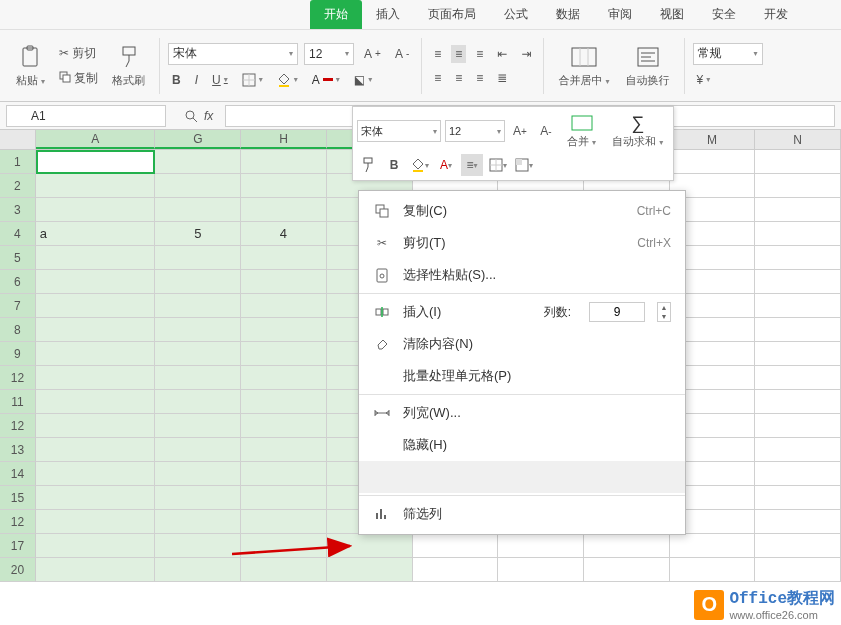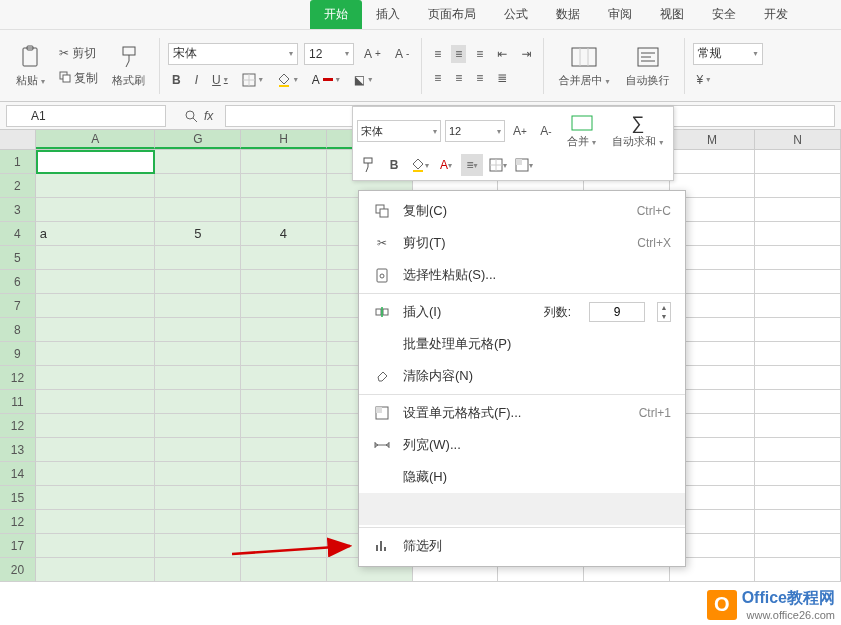--- a/index.html
+++ b/index.html
@@ -64,22 +64,22 @@
     .cm-sep { height: 1px; background: #e0e0e0; margin: 2px 0; }
     .cm-input { width: 56px; height: 20px; border: 1px solid #ccc; text-align: center; font-size: 12px; }
     .cm-spinner { width: 14px; display: flex; flex-direction: column; border: 1px solid #ccc; }
     .cm-spinner span { height: 9px; font-size: 7px; display: flex; align-items: center; justify-content: center; color: #666; }
     
     .arrow { position: absolute; left: 232px; top: 536px; z-index: 11; pointer-events: none; }
     
     .watermark { position: absolute; right: 6px; bottom: 4px; z-index: 20; display: flex; align-items: center; gap: 5px; }
     .wm-logo { width: 30px; height: 30px; background: #ff8c00; border-radius: 3px; display: flex; align-items: center; justify-content: center; color: #fff; font-size: 20px; font-weight: bold; }
     .wm-text { display: flex; flex-direction: column; }
-    .wm-title { font-size: 16px; font-weight: bold; color: #3b78c4; }
-    .wm-url { font-size: 11px; color: #777; text-align: right; }
+    .wm-title { font-size: 16px; font-weight: bold; color: #3b78c4; font-family: Liberation Mono, monospace; }
+    .wm-url { font-size: 11px; color: #777; }
   </style>
 </head>
 <body>
 
 <div class="titlebar">
   <span class="menu-icon">
     <svg width="14" height="12" viewBox="0 0 14 12">
         <path d="M0 0h14M0 6h14M0 12h14" stroke="#555" stroke-width="1.5"></path>
       </svg>
   </span>
@@ -599,42 +599,32 @@
       </span>
     <span class="cm-label" style="flex:0 0 70px">插入(I)</span>
     <span style="flex:1;text-align:right;padding-right:6px">列数:</span>
     <input class="cm-input" value="9" style="">
     <div class="cm-spinner">
         <span>▲</span>
         <span>▼</span>
       </div>
   </div>
   <div class="cm-item">
+    <span class="cm-icon">
+        <svg width="14" height="14" viewBox="0 0 14 14">
+          <path d="M3 8l5-5 4 4-5 5H4z" fill="none" stroke="#666"></path>
+        </svg>
+      </span>
+    <span class="cm-label">清除内容(N)</span>
+  </div>
+  <div class="cm-item">
     <span class="cm-icon"></span>
     <span class="cm-label">批量处理单元格(P)</span>
   </div>
-  <div class="cm-item">
-    <span class="cm-icon">
-        <svg width="14" height="14" viewBox="0 0 14 14">
-          <path d="M3 8l5-5 4 4-5 5H4z" fill="none" stroke="#666"></path>
-        </svg>
-      </span>
-    <span class="cm-label">清除内容(N)</span>
-  </div>
   <div class="cm-sep"></div>
-  <div class="cm-item">
-    <span class="cm-icon">
-        <svg width="14" height="14" viewBox="0 0 14 14">
-          <rect x="1" y="1" width="12" height="12" fill="none" stroke="#666"></rect>
-          <rect x="1" y="1" width="6" height="6" fill="#ddd"></rect>
-        </svg>
-      </span>
-    <span class="cm-label">设置单元格格式(F)...</span>
-    <span class="cm-shortcut">Ctrl+1</span>
-  </div>
   <div class="cm-item">
     <span class="cm-icon">
         <svg width="16" height="10" viewBox="0 0 16 10">
           <path d="M1 5h14M1 2v6M15 2v6M4 5l-3-2m3 2l-3 2M12 5l3-2m-3 2l3 2" fill="none" stroke="#666"></path>
         </svg>
       </span>
     <span class="cm-label">列宽(W)...</span>
   </div>
   <div class="cm-item">
     <span class="cm-icon"></span>

